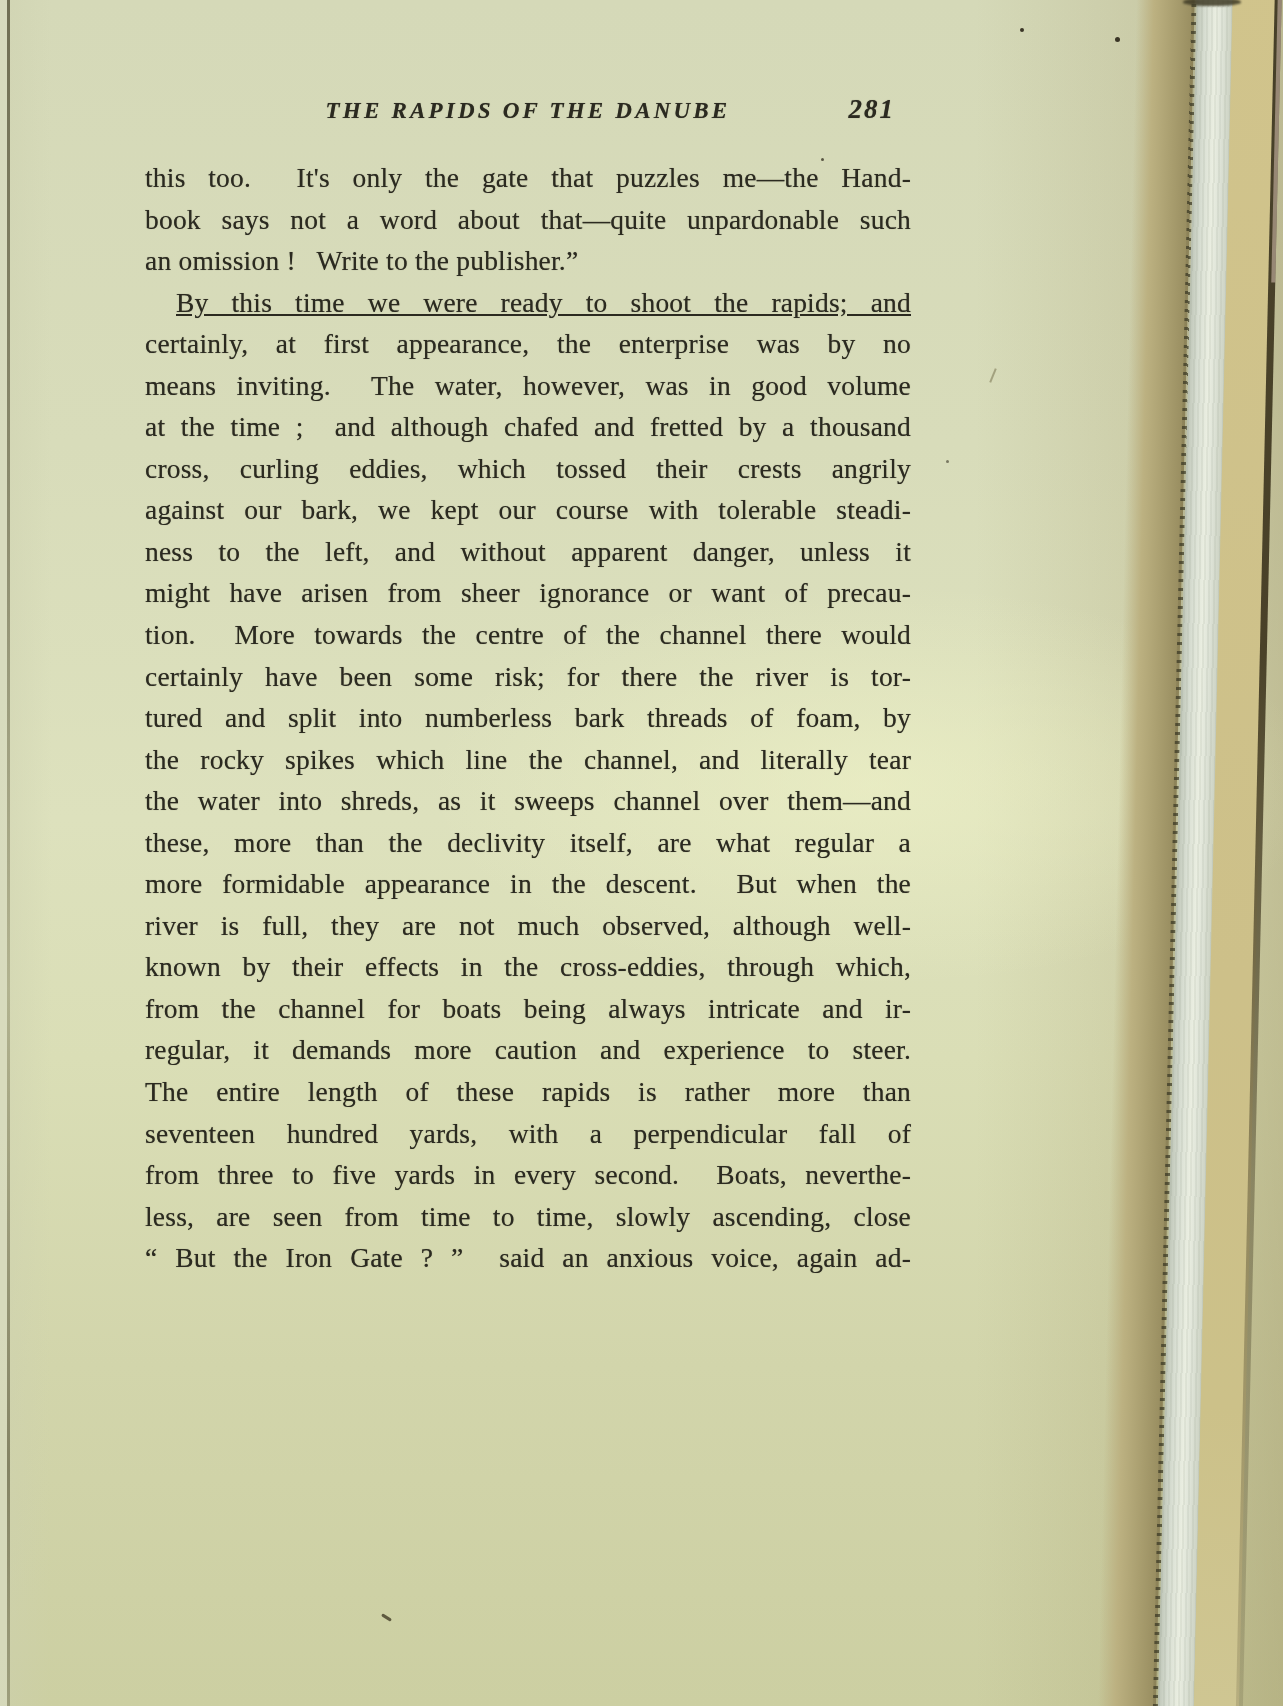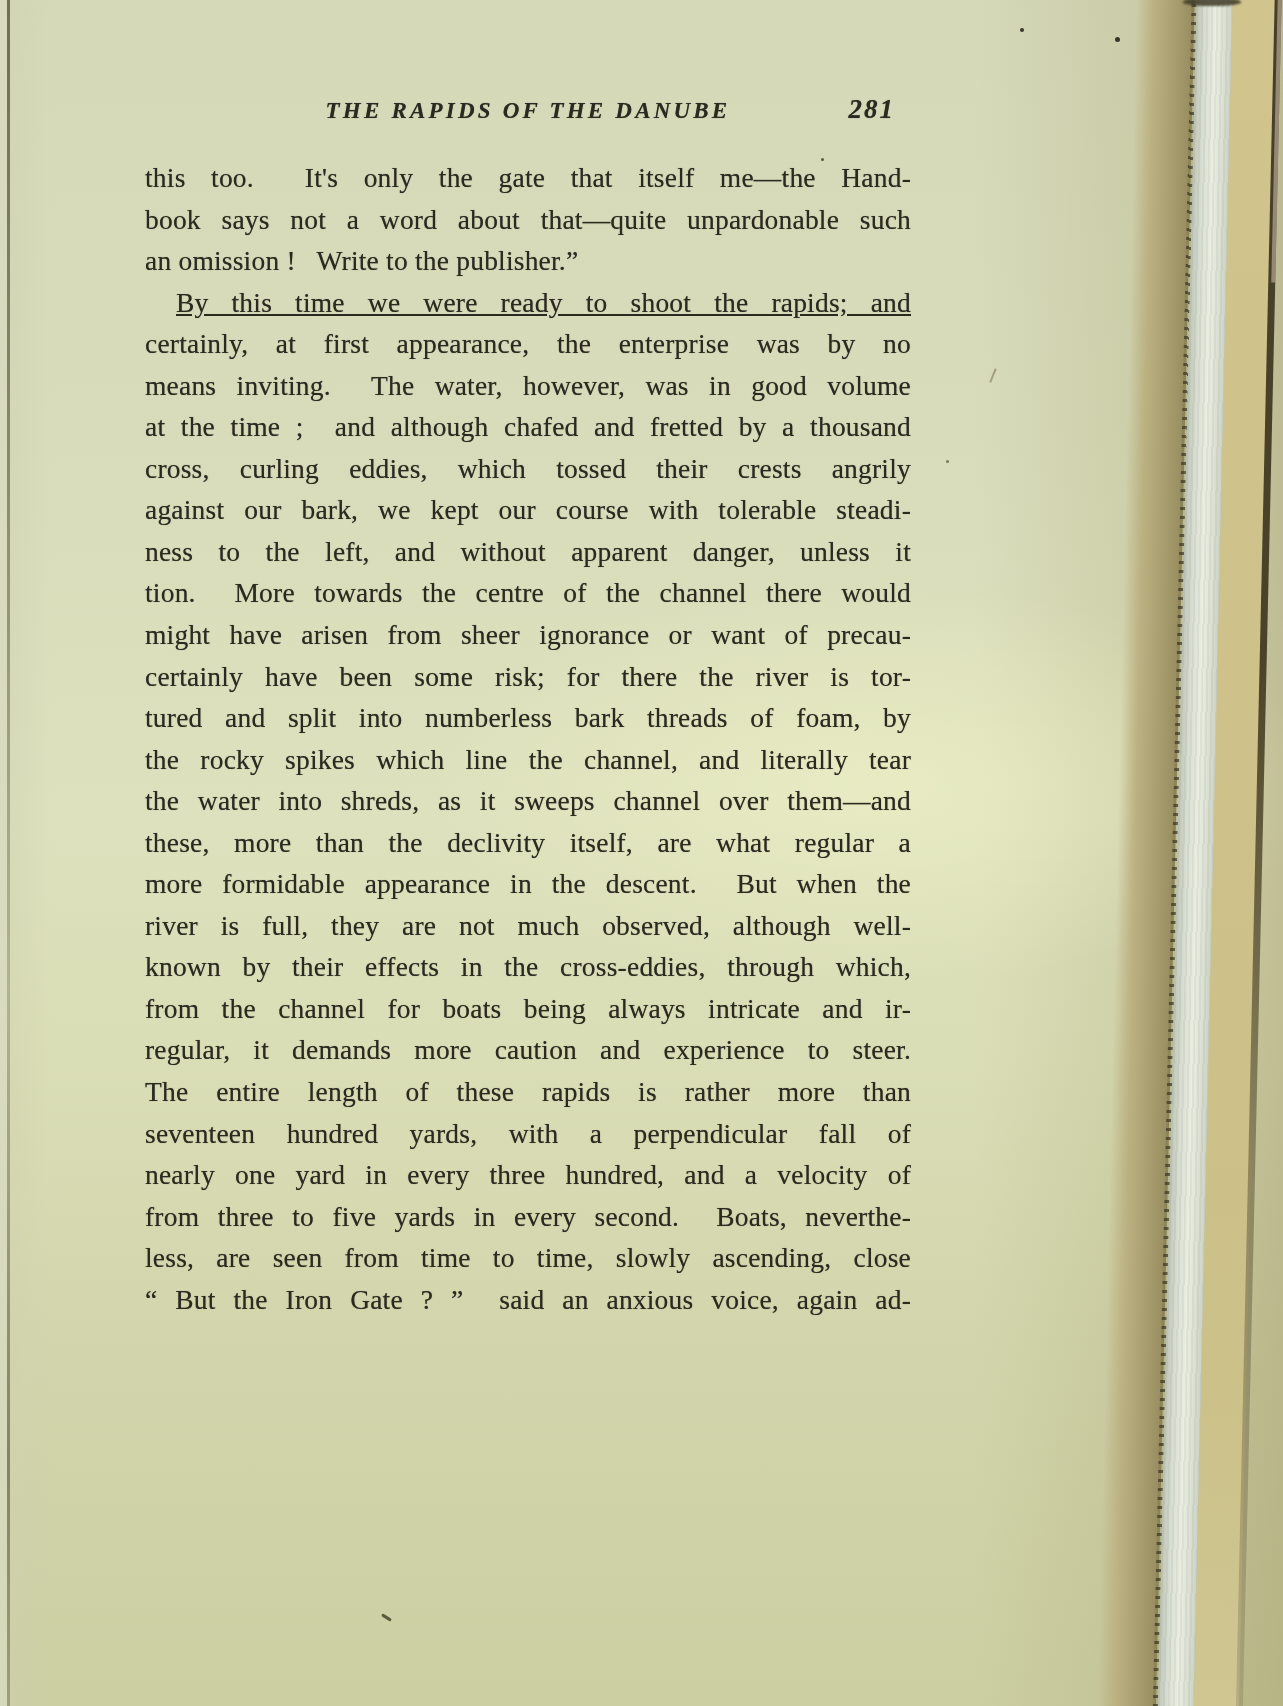--- a/index.html
+++ b/index.html
@@ -107,45 +107,44 @@
 <body>
 
 <div class="page">
 
   <div class="header">
     <div class="running-title">THE RAPIDS OF THE DANUBE</div>
     <div class="page-number">281</div>
   </div>
 
   <div class="textblock">
-      <div class="line j">this too.  It's only the gate that itself me—the Hand-</div>
+      <div class="line j">this too.  It's only the gate that puzzles me—the Hand-</div>
       <div class="line j">book says not a word about that—quite unpardonable such</div>
       <div class="line">an omission !   Write to the publisher.”</div>
       <div class="line j indent">By this time we were ready to shoot the rapids; and</div>
       <div class="line j">certainly, at first appearance, the enterprise was by no</div>
       <div class="line j">means inviting.  The water, however, was in good volume</div>
       <div class="line j">at the time ;  and although chafed and fretted by a thousand</div>
       <div class="line j">cross, curling eddies, which tossed their crests angrily</div>
       <div class="line j">against our bark, we kept our course with tolerable steadi-</div>
       <div class="line j">ness to the left, and without apparent danger, unless it</div>
+      <div class="line j">might have arisen from sheer ignorance or want of precau-</div>
       <div class="line j">tion.  More towards the centre of the channel there would</div>
-      <div class="line j">might have arisen from sheer ignorance or want of precau-</div>
       <div class="line j">certainly have been some risk; for there the river is tor-</div>
       <div class="line j">tured and split into numberless bark threads of foam, by</div>
       <div class="line j">the rocky spikes which line the channel, and literally tear</div>
       <div class="line j">the water into shreds, as it sweeps channel over them—and</div>
       <div class="line j">these, more than the declivity itself, are what regular a</div>
       <div class="line j">more formidable appearance in the descent.  But when the</div>
       <div class="line j">river is full, they are not much observed, although well-</div>
       <div class="line j">known by their effects in the cross-eddies, through which,</div>
       <div class="line j">from the channel for boats being always intricate and ir-</div>
       <div class="line j">regular, it demands more caution and experience to steer.</div>
       <div class="line j">The entire length of these rapids is rather more than</div>
       <div class="line j">seventeen hundred yards, with a perpendicular fall of</div>
-      <div class="line j">nearly one yard in every three hundred, and a velocity of</div>
       <div class="line j">from three to five yards in every second.  Boats, neverthe-</div>
       <div class="line j">less, are seen from time to time, slowly ascending, close</div>
       <div class="line j">“ But the Iron Gate ? ”  said an anxious voice, again ad-</div>
     </div>
 
   <div class="speck s1"></div>
   <div class="speck s2"></div>
   <div class="speck s3"></div>
   <div class="speck s4"></div>
   <div class="speck s5"></div>

